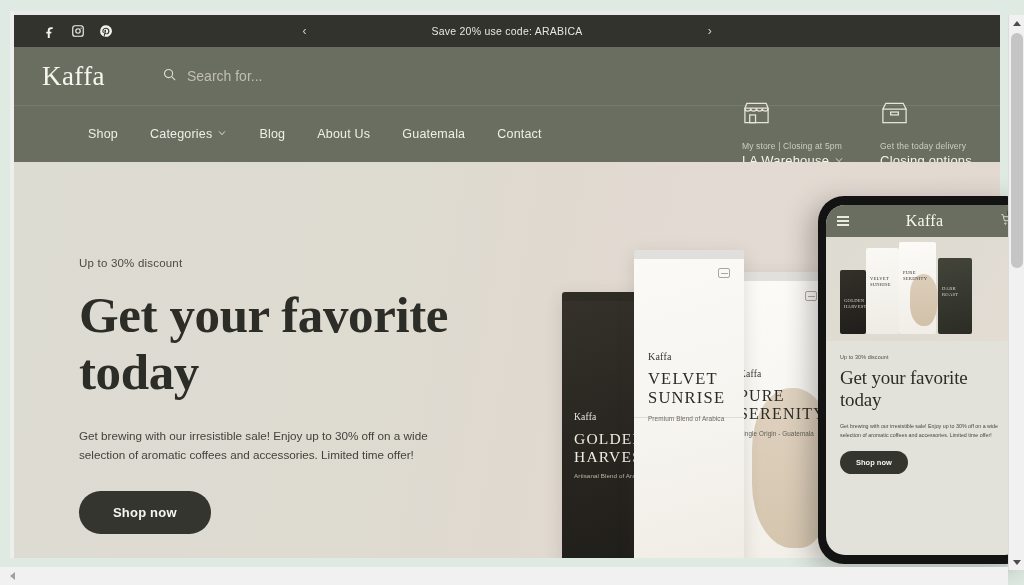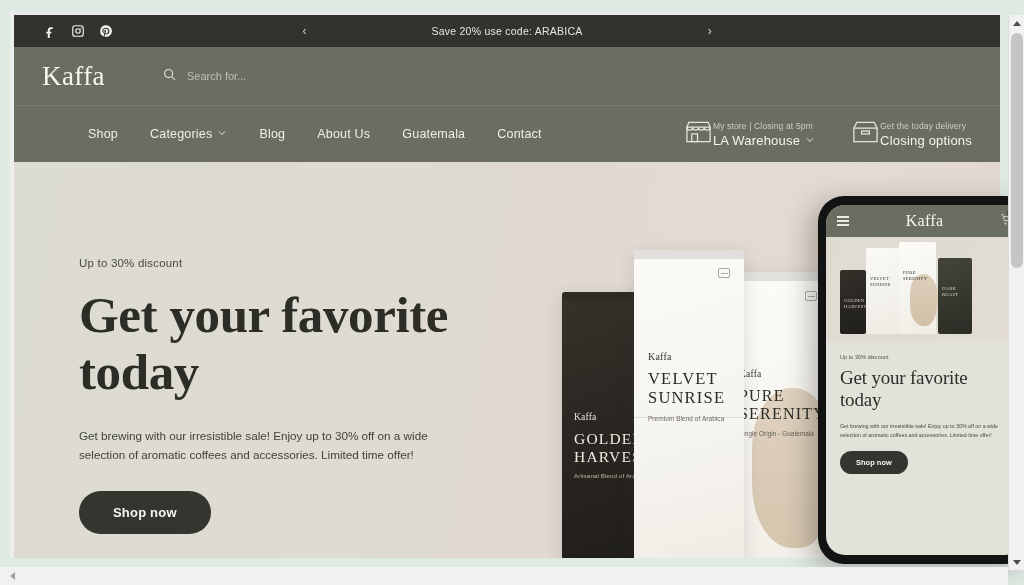--- a/index.html
+++ b/index.html
@@ -78,21 +78,21 @@
     display:flex; align-items:center; gap:10px;
     margin-left:57px;
     flex:1;
   }
   #search-icon svg { width:15px; height:15px; stroke:#dedcd2; fill:none; stroke-width:1.8; }
   #search-input {
     background:transparent;
     border:none;
     outline:none;
     color:#5eead4;
-    font-size:11px;
+    font-size:14px;
     font-family:"Liberation Sans", sans-serif;
     width:260px;
   }
   #search-input::placeholder { color:#c9c7bd; opacity:.9; }
   #cart-button {
     display:flex; align-items:center; gap:9px;
     background:#f3f2ec;
     border-radius:22px;
     padding:9px 21px;
     cursor:pointer;
@@ -112,21 +112,21 @@
     display:flex; align-items:center; gap:5px;
     color:#f0efe7;
     font-size:12.5px;
     letter-spacing:.2px;
     cursor:pointer;
     white-space:nowrap;
   }
   .chev svg { width:10px; height:10px; stroke:#f0efe7; fill:none; stroke-width:2; }
 
   #header-utils { display:flex; align-items:center; gap:36px; }
-  .util-block { display:flex; align-items:center; cursor:pointer; }
+  .util-block { display:flex; gap:11px; cursor:pointer;flex-direction:column; }
   .util-ic svg { width:29px; height:26px; stroke:#e7e5db; fill:none; stroke-width:1.3; }
   .util-lines { display:flex; flex-direction:column; gap:2px; }
   .util-top { font-size:8.5px; color:#cfcdc2; letter-spacing:.15px; white-space:nowrap; }
   .util-main {
     font-size:13px; color:#f4f3ec; letter-spacing:.2px;
     display:flex; align-items:center; gap:5px; white-space:nowrap;
   }
 
   
   #hero {

